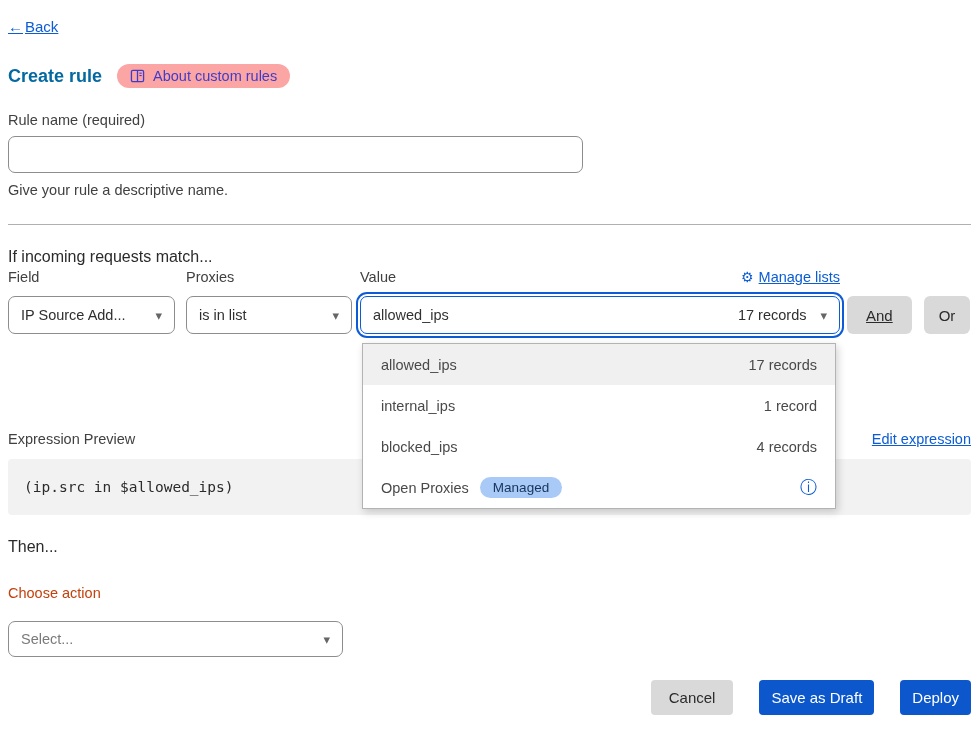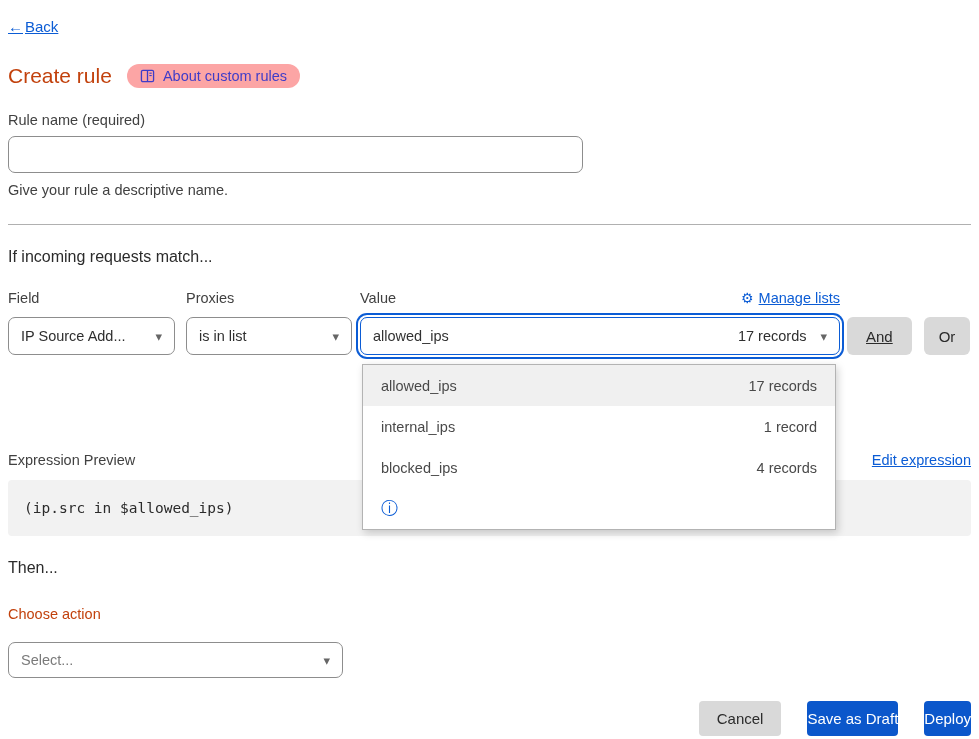--- a/index.html
+++ b/index.html
@@ -12,21 +12,21 @@
   }
   .page { padding: 18px 8px 0 8px; position: relative; }
 
   
   .link { color: #0b5cd5; text-decoration: underline; cursor: pointer; }
   .back-row { font-size: 15px; }
   .back-row .arrow { color: #0b5cd5; text-decoration: none; margin-right: 2px; }
 
   
   .title-row { display: flex; align-items: center; gap: 15px; margin-top: 29px; }
-  .page-title { font-size: 21px; font-weight: normal; color: #c2410c; margin: 0; }
+  .page-title { font-size: 18px; font-weight: bold; color: #0369a1; margin: 0; }
   .about-badge {
     display: inline-flex; align-items: center; gap: 8px;
     background: #fca5a5; color: #3f3cc8;
     border-radius: 14px; padding: 4px 13px; font-size: 14.5px; cursor: pointer;
   }
   .about-badge svg { display: block; }
 
   
   .field-label { color: #414141; display: block; }
   .rule-name-block { margin-top: 24px; }
@@ -36,21 +36,21 @@
     font-family: "Liberation Sans", sans-serif; font-size: 14.5px; color: #313131;
     outline: none;
   }
   .helper-text { margin-top: 9px; color: #414141; }
 
   .divider { border: none; border-top: 1px solid #b0b0b0; margin: 26px 0 0 0; }
 
   .section-heading { font-size: 16px; font-weight: normal; color: #2b2b2b; margin: 23px 0 0 0; }
 
   
-  .cond-row { display: flex; margin-top: 24px; align-items: flex-start; }
+  .cond-row { display: flex; margin-top: 3px; align-items: flex-start; }
   .col-field { width: 167px; margin-right: 11px; }
   .col-operator { width: 166px; margin-right: 8px; }
   .col-value { width: 480px; margin-right: 7px; position: relative; }
   .col-label-row { display: flex; justify-content: space-between; align-items: baseline; margin-bottom: 8px; height: 19px; }
   .select-box {
     height: 38px; border: 1px solid #8d8d8d; border-radius: 7px; background: #fff;
     display: flex; align-items: center; justify-content: space-between;
     padding: 0 12px; cursor: pointer; color: #2f2f2f;
   }
   .chevron { color: #666; font-size: 13px; line-height: 1; }
@@ -101,21 +101,21 @@
   
   .choose-action-label { display: block; margin-top: 29px; color: #c2410c; }
   .action-select { margin-top: 20px; width: 335px; height: 36px; }
   .action-select .placeholder { color: #7a7a7a; }
 
   
   .footer { display: flex; justify-content: flex-end; align-items: center; gap: 26px; margin-top: 23px; }
   .btn { border: none; border-radius: 4px; height: 35px; cursor: pointer;
          font-family: "Liberation Sans", sans-serif; font-size: 15px; }
   .btn-cancel { background: #d9d9d9; color: #2b2b2b; padding: 0 18px; }
-  .btn-blue { background: #0b57cb; color: #ffffff; padding: 0 0; }
+  .btn-blue { background: #0b57cb; color: #ffffff; padding: 0 12px; }
 </style>
 </head>
 <body>
 
 <div class="page">
 
   <div class="back-row">
     <a class="link"><span class="arrow">←</span><span>Back</span></a>
   </div>
 
@@ -187,20 +187,24 @@
         </div>
         <div class="dd-row">
           <span>internal_ips</span>
           <span>1 record</span>
         </div>
         <div class="dd-row">
           <span>blocked_ips</span>
           <span>4 records</span>
         </div>
         <div class="dd-row">
+          <span class="dd-left">
+            <span>Open Proxies</span>
+            <span class="managed-badge">Managed</span>
+          </span>
           <span class="info-icon">ⓘ</span>
         </div>
       </div>
     </div>
 
     <button class="btn-gray and-btn">And</button>
     <button class="btn-gray or-btn">Or</button>
   </div>
 
   <div class="expr-head">

